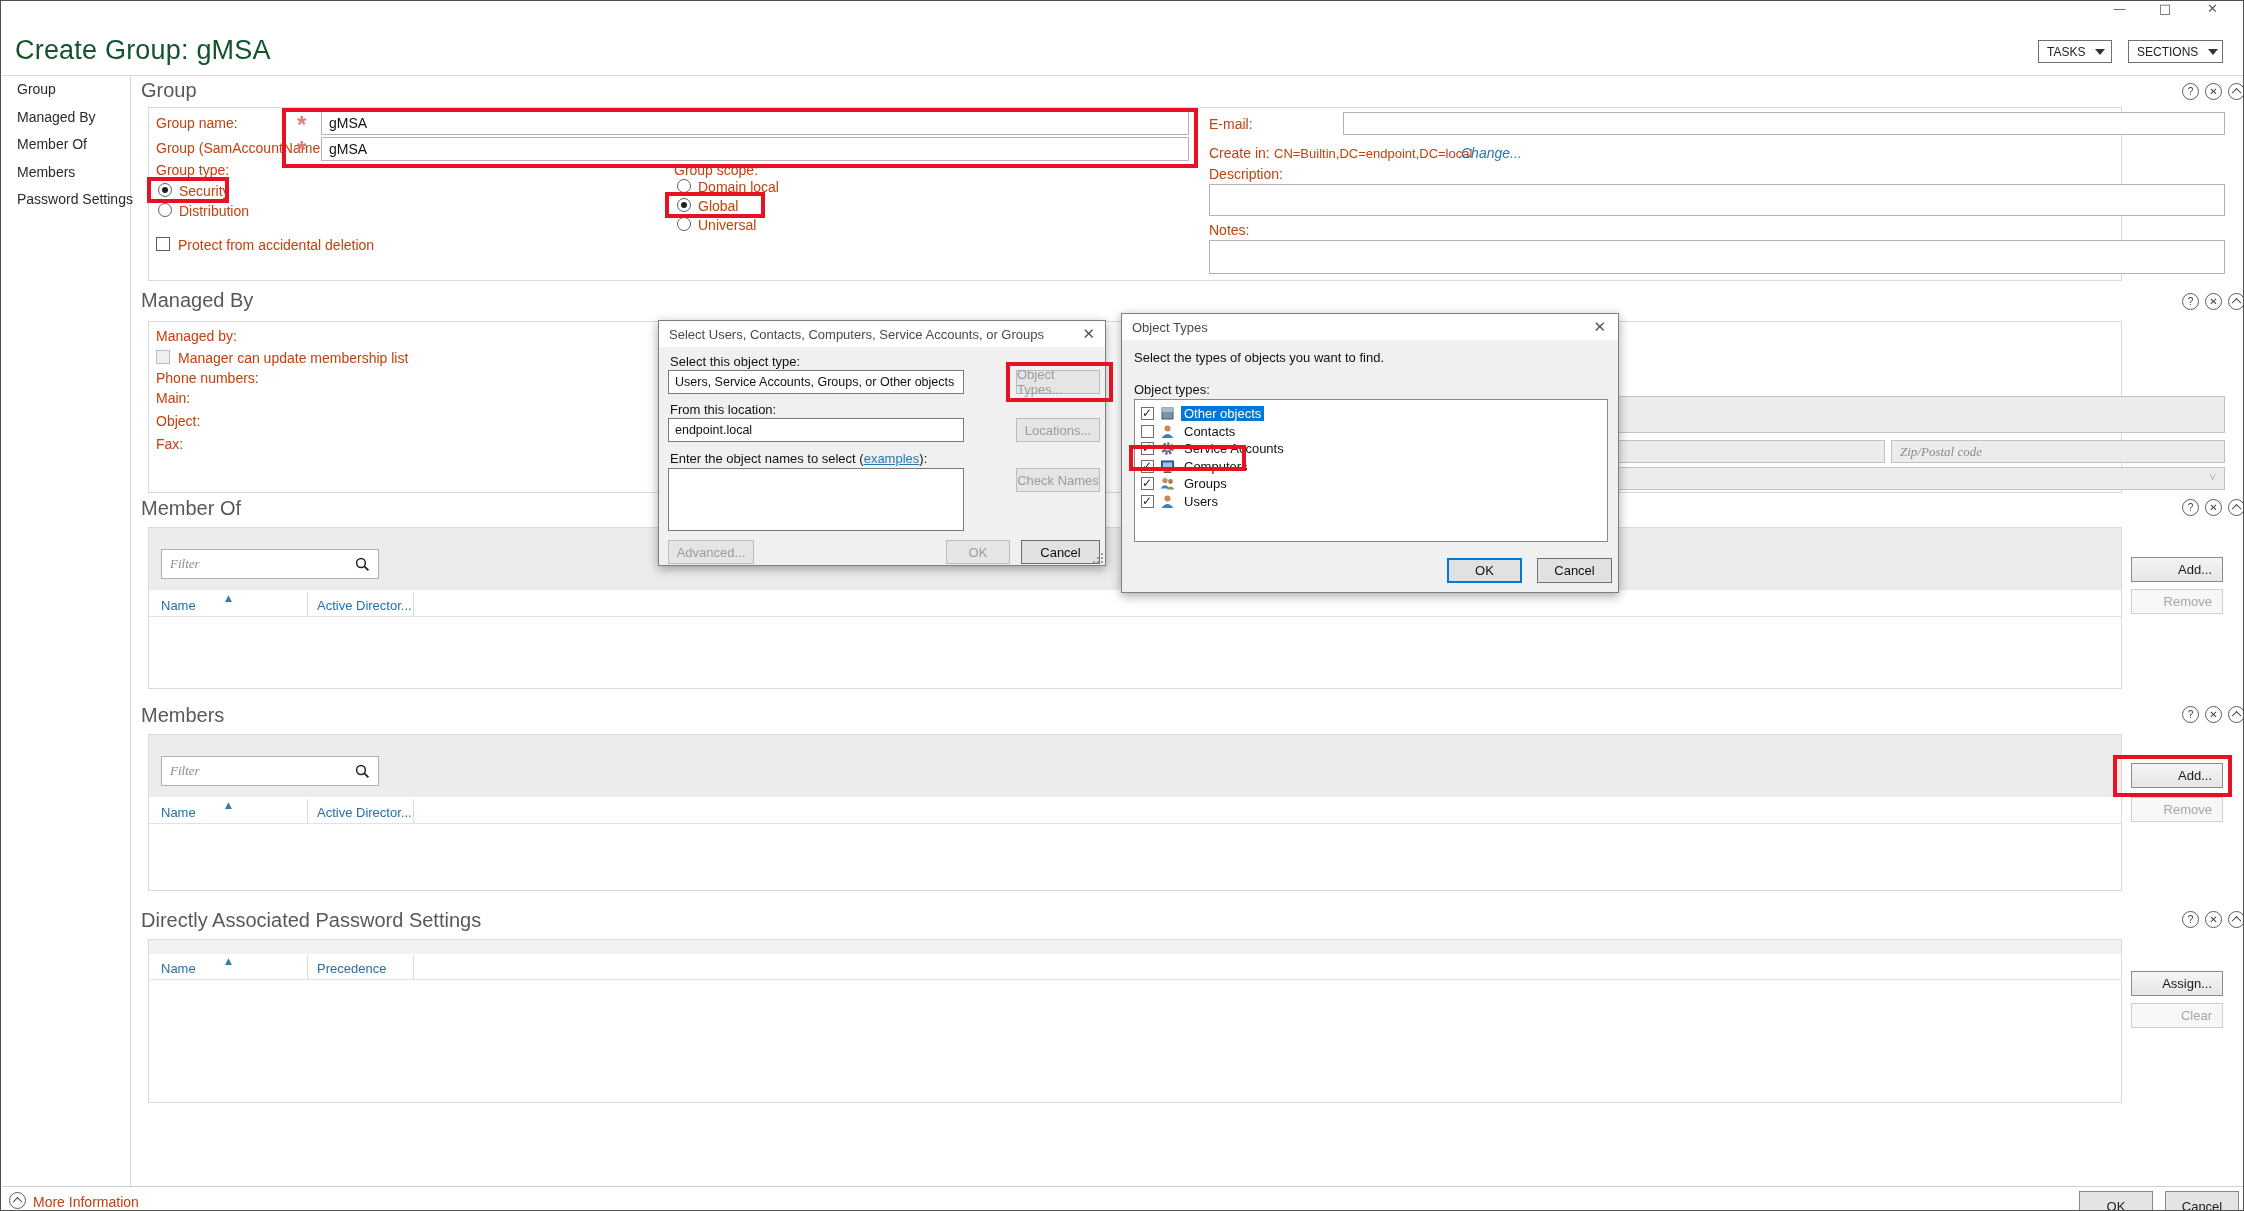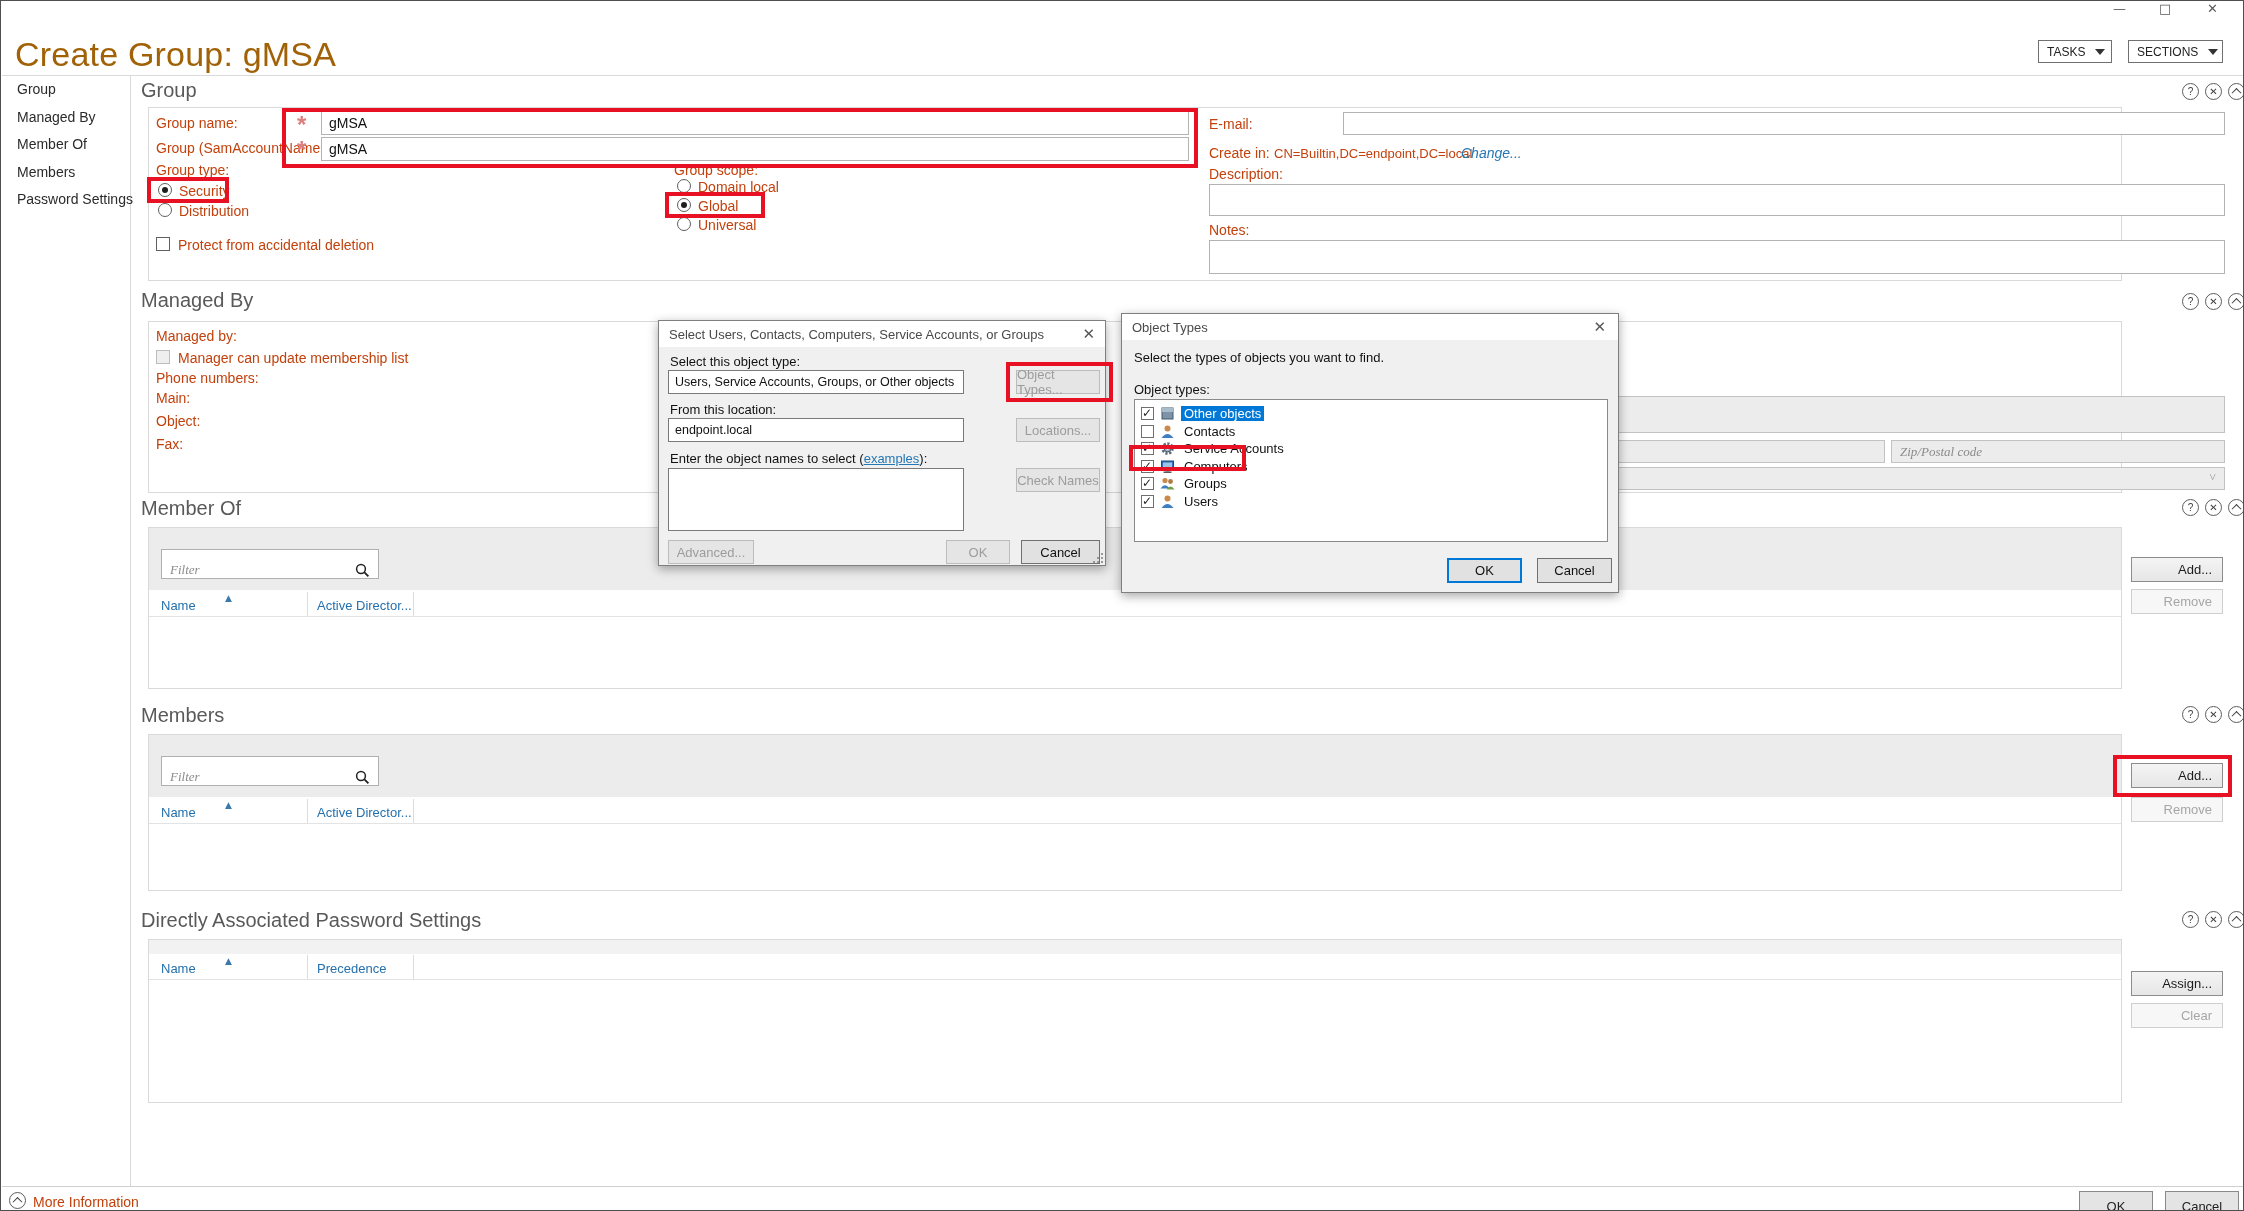--- a/index.html
+++ b/index.html
@@ -5,21 +5,21 @@
   html,body{margin:0;padding:0;}
   body{
     width:2244px;height:1211px;position:relative;overflow:hidden;
     background:#ffffff;font-family:"Liberation Sans",sans-serif;color:#1e1e1e;
     border:1px solid #4f4f4f;box-sizing:border-box;
   }
   .abs{position:absolute;}
   .hline{position:absolute;height:1px;background:#d9d9d9;}
   .vline{position:absolute;width:1px;background:#d9d9d9;}
   
-  .page-title{font-size:34px;color:#a16207;letter-spacing:.2px;}
+  .page-title{font-size:27px;color:#14532d;letter-spacing:.2px;}
   .topbtn{
     position:absolute;height:23px;background:#fff;border:1px solid #707070;
     font-size:12px;color:#222;display:flex;align-items:center;justify-content:space-between;
     padding:0 8px;box-sizing:border-box;cursor:default;
   }
   .caret{width:0;height:0;border-left:5px solid transparent;border-right:5px solid transparent;border-top:6px solid #333;margin-left:10px;}
   .winglyph{position:absolute;top:0px;font-size:13px;color:#5a5a5a;font-family:"DejaVu Sans",sans-serif;}
   
   .side-item{position:absolute;left:16px;font-size:14px;color:#2b2b2b;cursor:default;white-space:nowrap;}
   
@@ -36,21 +36,21 @@
            font-size:13px;color:#8a8a8a;font-style:italic;display:flex;align-items:center;padding:0 8px;
            font-family:"Liberation Serif",serif;}
   .req{position:absolute;color:#dd7e7e;font-size:24px;line-height:10px;font-weight:bold;}
   .radio{position:absolute;width:14px;height:14px;border:1px solid #5f5f5f;border-radius:50%;background:#fff;box-sizing:border-box;}
   .radio.checked::after{content:"";position:absolute;left:3px;top:3px;width:6px;height:6px;border-radius:50%;background:#1f1f1f;}
   .cbx{position:absolute;width:14px;height:14px;border:1px solid #5f5f5f;background:#fff;box-sizing:border-box;}
   .cbx.disabled{background:#efefef;border-color:#bdbdbd;}
   .link{color:#2577b5;cursor:pointer;}
   
   .strip{position:absolute;background:#ececec;}
-  .filter{position:absolute;background:#fff;border:1px solid #b0b0b0;box-sizing:border-box;display:flex;align-items:flex-end;justify-content:space-between;padding:0 8px;}
+  .filter{position:absolute;background:#fff;border:1px solid #b0b0b0;box-sizing:border-box;display:flex;align-items:center;justify-content:space-between;padding:0 8px;}
   .filter .ph{font-size:13px;color:#8a8a8a;font-style:italic;font-family:"Liberation Serif",serif;}
   .th{position:absolute;font-size:13px;color:#2470ad;white-space:nowrap;}
   .sort{position:absolute;font-size:9px;color:#3b78ab;font-family:"DejaVu Sans",sans-serif;}
   .colline{position:absolute;width:1px;background:#dcdcdc;}
   
   .sbtn{position:absolute;width:92px;height:25px;box-sizing:border-box;font-size:13px;
         display:flex;align-items:center;justify-content:flex-end;padding-right:10px;
         background:linear-gradient(#f4f4f4,#e6e6e6);border:1px solid #8c8c8c;color:#1c1c1c;cursor:pointer;}
   .sbtn.disabled{background:#f7f7f7;border:1px solid #cfcfcf;color:#a6a6a6;cursor:default;}
   .wbtn{position:absolute;box-sizing:border-box;background:#e1e1e1;border:1px solid #707070;

